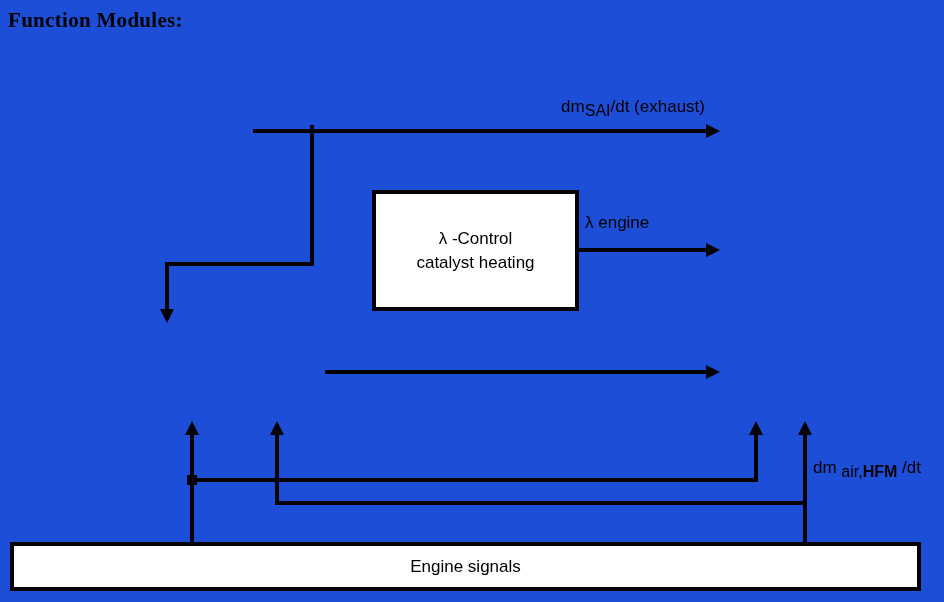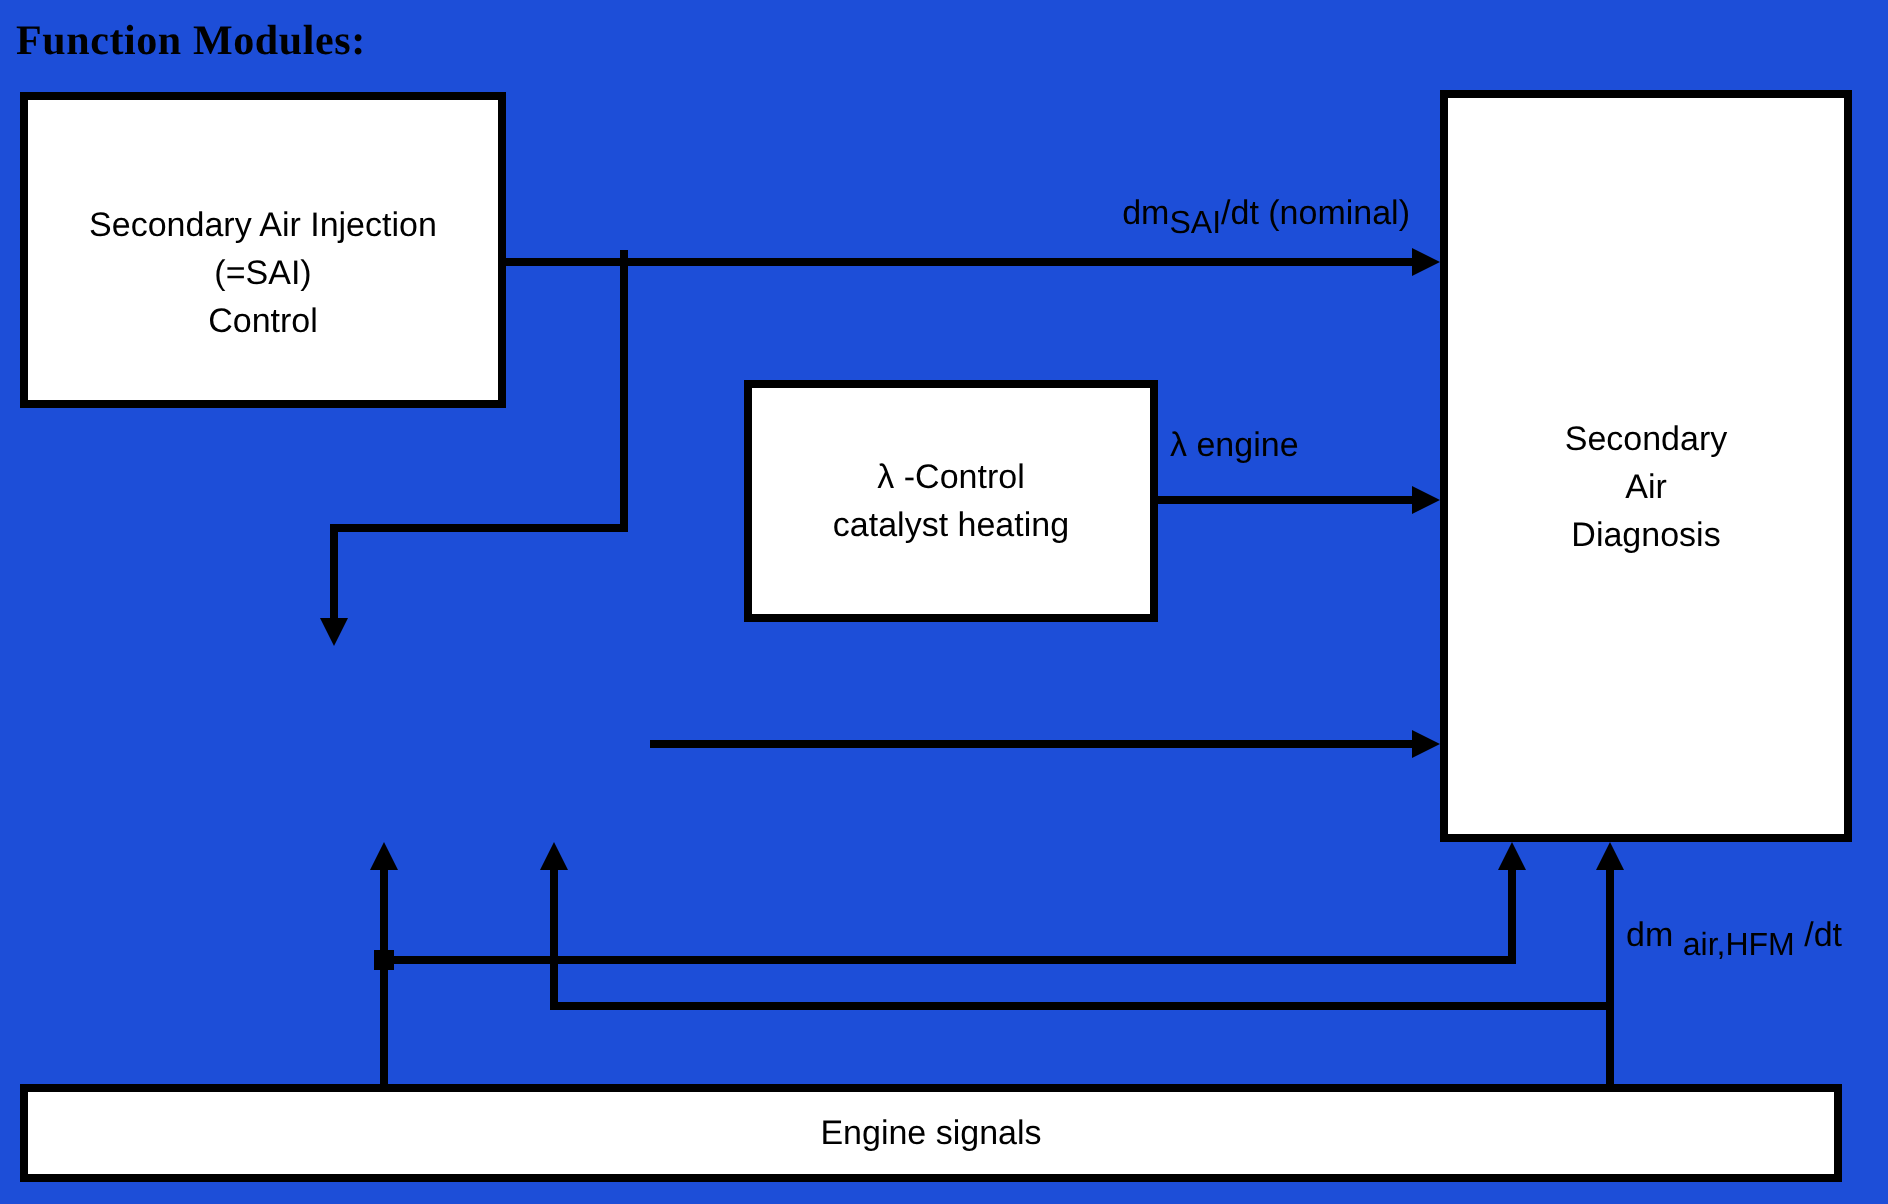--- a/index.html
+++ b/index.html
@@ -54,46 +54,36 @@
   }
   .dot{position:absolute;width:10px;height:10px;background:#000;}
   .siglabel{
     position:absolute;
     font-size:17px;
     white-space:nowrap;
   }
   .siglabel sub{font-size:16px;line-height:0;}
   .right{text-align:right;}
   .center{}
-  .b{font-weight:normal;text-align:right;}
+  .b{font-weight:bold;text-align:right;}
 </style>
 </head>
 <body>
 
 <div id="canvas">
 
   <div class="title" style="left:8px;top:8px;">Function Modules:</div>
 
-  <div class="box" style="left:10px;top:46px;width:243px;height:158px;padding-top:24px;">
-    <div>Secondary Air Injection</div>
-    <div>(=SAI)</div>
-    <div>Control</div>
-  </div>
 
   <div class="box" style="left:372px;top:190px;width:207px;height:121px;">
     <div>λ -Control</div>
     <div>catalyst heating</div>
   </div>
 
 
-  <div class="box" style="left:720px;top:45px;width:206px;height:376px;padding-top:22px;">
-    <div>Secondary</div>
-    <div>Air</div>
-    <div>Diagnosis</div>
-  </div>
 
   <div class="box" style="left:10px;top:542px;width:911px;height:49px;">
     <div>Engine signals</div>
   </div>
 
   <div class="hline" style="left:253px;top:129px;width:454px;"></div>
   <div class="arrow-right" style="left:706px;top:124px;"></div>
 
   <div class="vline" style="left:310px;top:125px;height:141px;"></div>
   <div class="hline" style="left:165px;top:262px;width:149px;"></div>
@@ -113,21 +103,21 @@
   <div class="vline" style="left:754px;top:433px;height:49px;"></div>
   <div class="arrow-up" style="left:749px;top:421px;"></div>
 
   <div class="vline" style="left:803px;top:433px;height:109px;"></div>
   <div class="arrow-up" style="left:798px;top:421px;"></div>
   <div class="hline" style="left:275px;top:501px;width:532px;"></div>
   <div class="vline" style="left:275px;top:433px;height:72px;"></div>
   <div class="arrow-up" style="left:270px;top:421px;"></div>
 
   <div class="siglabel right" style="left:460px;top:97px;width:245px;">
-    <span>dm</span><sub>SAI</sub><span>/dt (nominal)</span>
+    <span>dm</span><sub>SAI</sub><span>/dt (exhaust)</span>
   </div>
 
   <div class="siglabel center" style="left:585px;top:213px;width:120px;">λ engine</div>
 
 
 
   <div class="siglabel" style="left:813px;top:458px;">
     <span>dm</span> <sub><span>air,</span><span class="b">HFM</span></sub> <span>/dt</span>
   </div>
 

